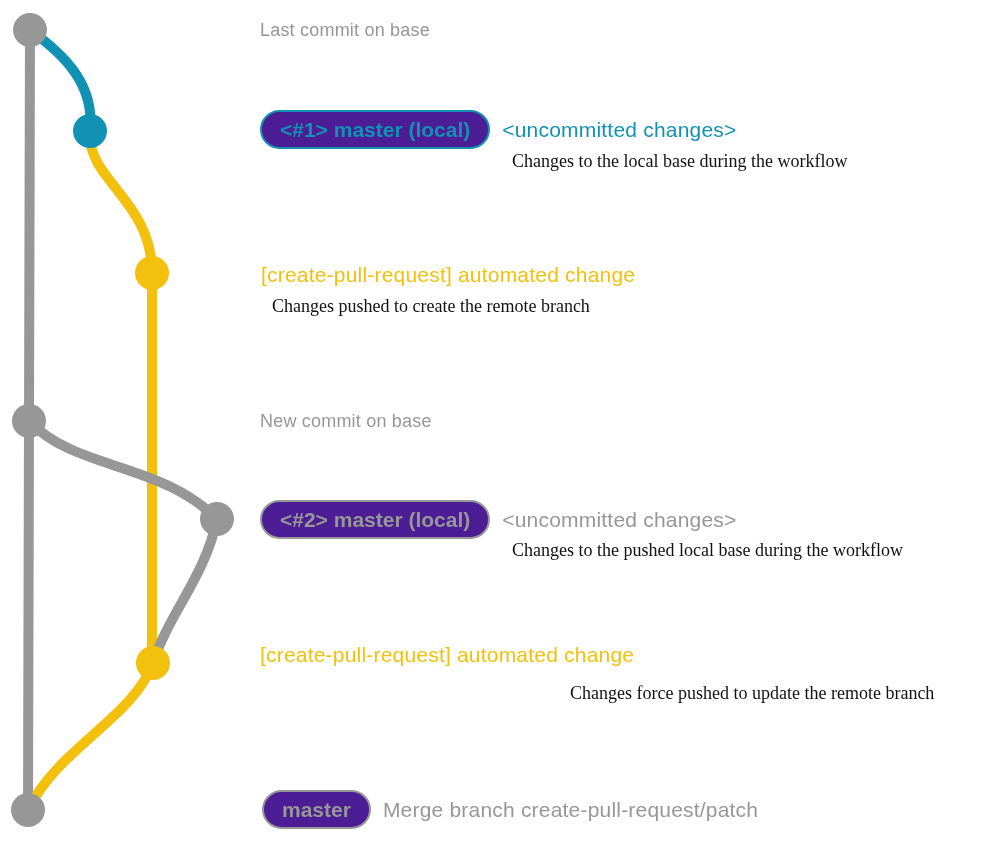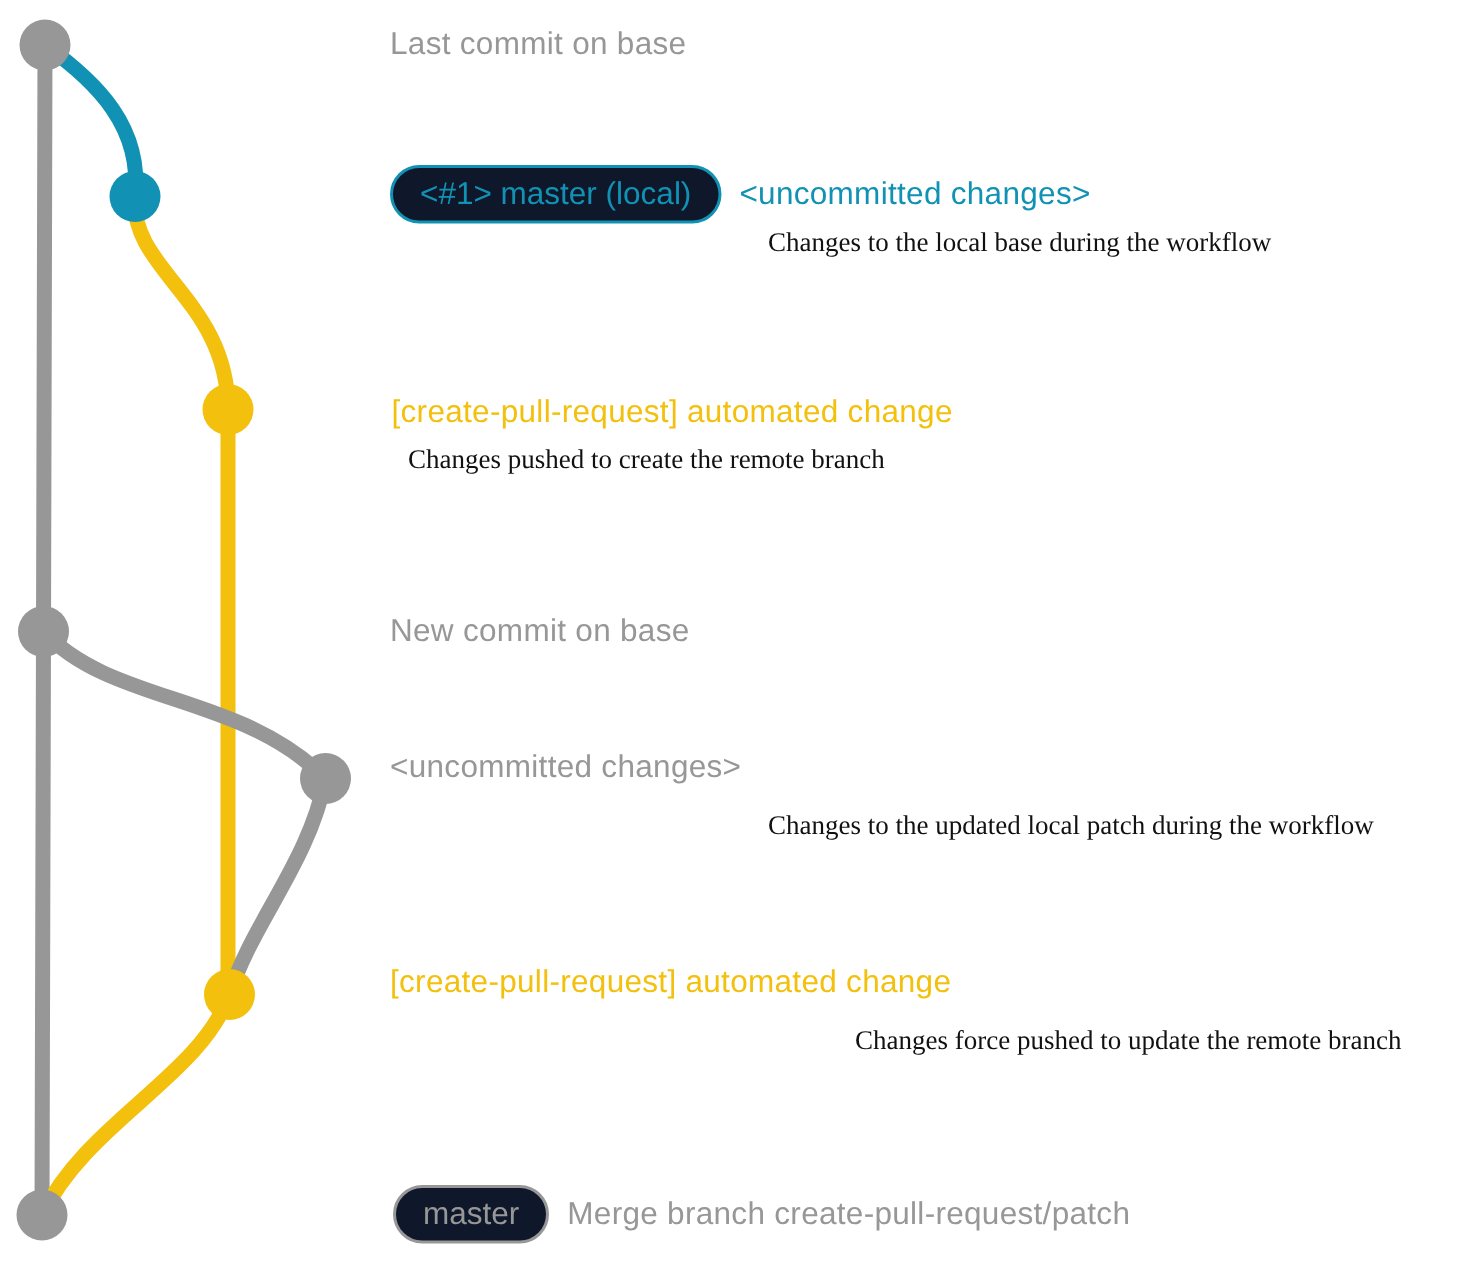--- a/index.html
+++ b/index.html
@@ -10,29 +10,30 @@
     font-family:"Liberation Sans",sans-serif;
     overflow:hidden;
   }
   svg.graph{position:absolute;left:0;top:0;width:988px;height:843px;}
   .abs{position:absolute;white-space:nowrap;}
   .flexrow{display:flex;align-items:center;gap:12px;}
   .gray{color:var(--gray);}
   .teal{color:var(--teal);}
   .yellow{color:var(--yellow);}
   .glabel{
-    font-size:21px;line-height:24px;letter-spacing:0.2px;
+    font-size:18px;line-height:24px;letter-spacing:0.2px;
   }
   .pill{
     display:inline-block;
     border:2px solid currentColor;
     border-radius:22px;
     padding:7px 18px;
     font-size:21px;line-height:21px;
-    background:#0f172a;
+    background:#4c1d95;
+    font-weight:bold;
   }
   .msg{font-size:21px;line-height:24px;letter-spacing:0.2px;}
   .desc{
     font-family:"Liberation Serif",serif;
     color:#111111;
     font-size:18px;line-height:22px;
   }
 </style>
 </head>
 <body>
@@ -63,23 +64,24 @@
     <span class="msg teal">&lt;uncommitted changes&gt;</span>
   </div>
   <div class="abs desc" style="left:512px;top:150px">Changes to the local base during the workflow</div>
 
   <div class="abs msg yellow" style="left:261px;top:263px">[create-pull-request] automated change</div>
   <div class="abs glabel gray" style="left:260px;top:409px">New commit on base</div>
 
   <div class="abs desc" style="left:272px;top:295px">Changes pushed to create the remote branch</div>
 
   <div class="abs flexrow" style="left:260px;top:500px">
+    <span class="pill gray">&lt;#2&gt; master (local)</span>
     <span class="msg gray">&lt;uncommitted changes&gt;</span>
   </div>
-  <div class="abs desc" style="left:512px;top:539px">Changes to the updated local patch during the workflow</div>
+  <div class="abs desc" style="left:512px;top:539px">Changes to the pushed local base during the workflow</div>
 
   <div class="abs flexrow" style="left:260px;top:643px">
     <span class="msg yellow">[create-pull-request] automated change</span>
   </div>
   <div class="abs flexrow" style="left:262px;top:790px">
     <span class="pill gray">master</span>
     <span class="msg gray">Merge branch create-pull-request/patch</span>
   </div>
 
   <div class="abs desc" style="left:570px;top:682px">Changes force pushed to update the remote branch</div>

